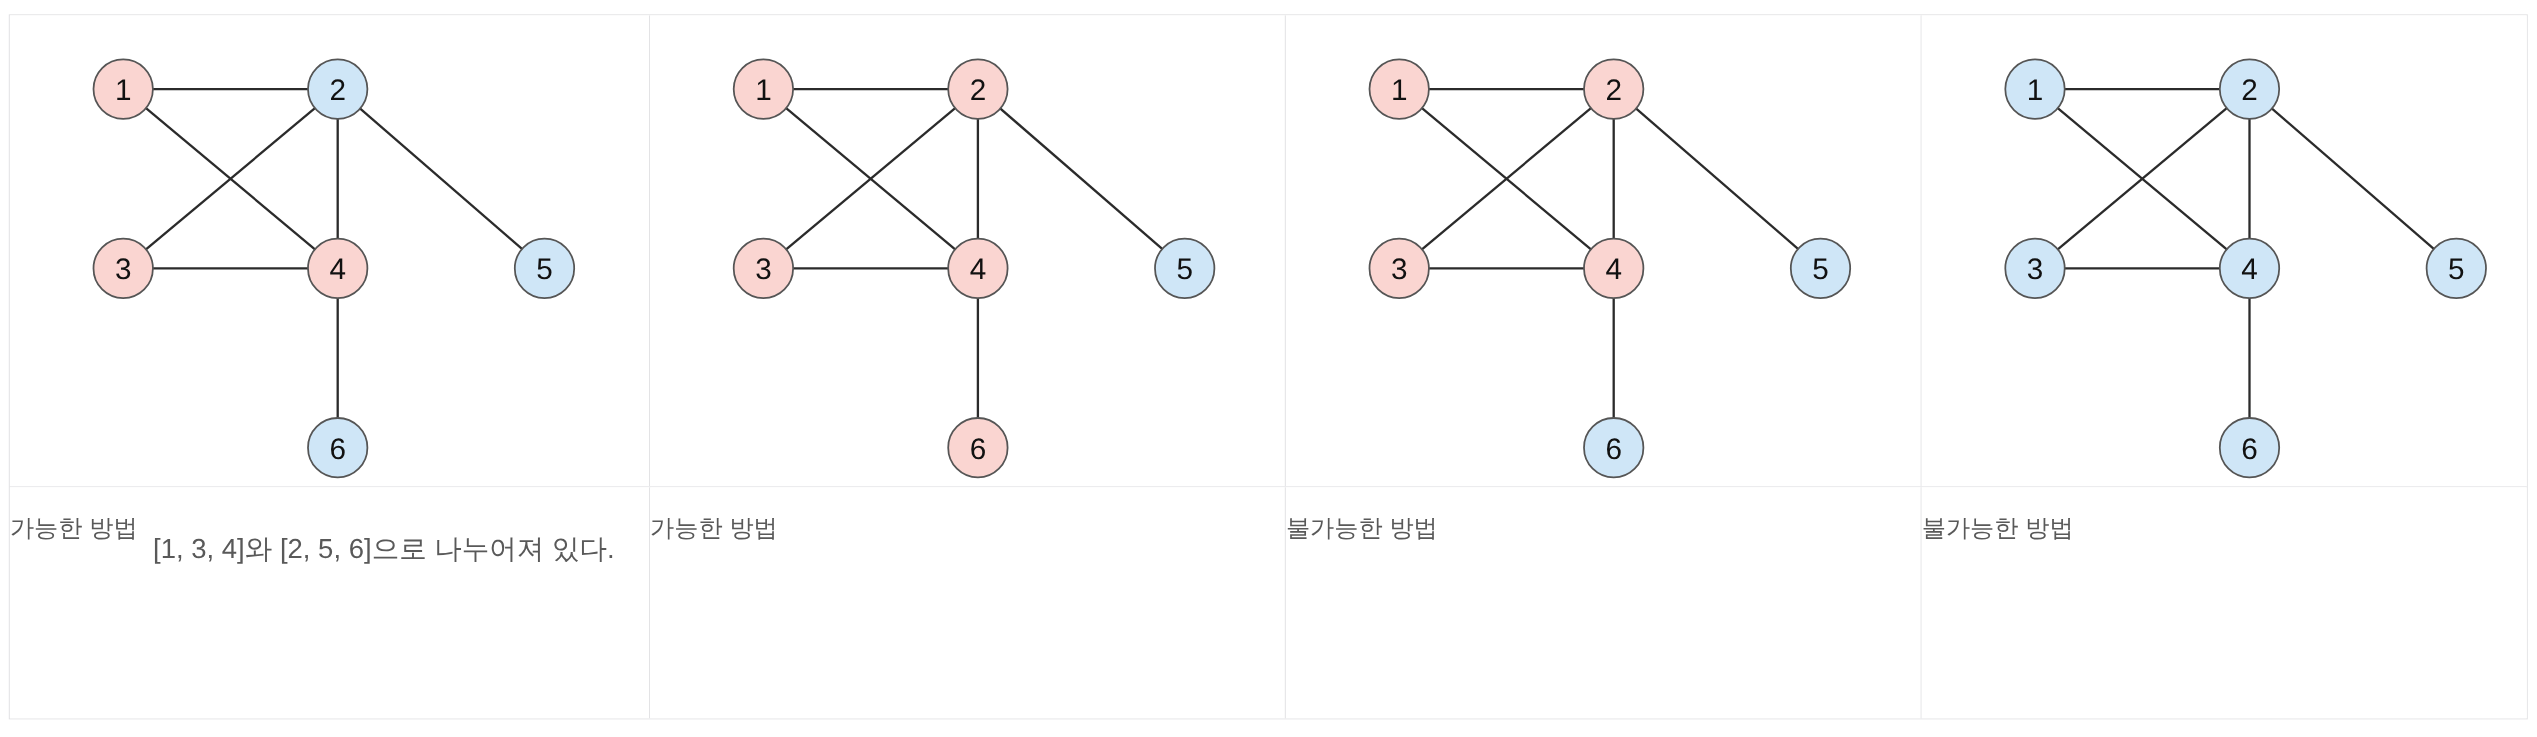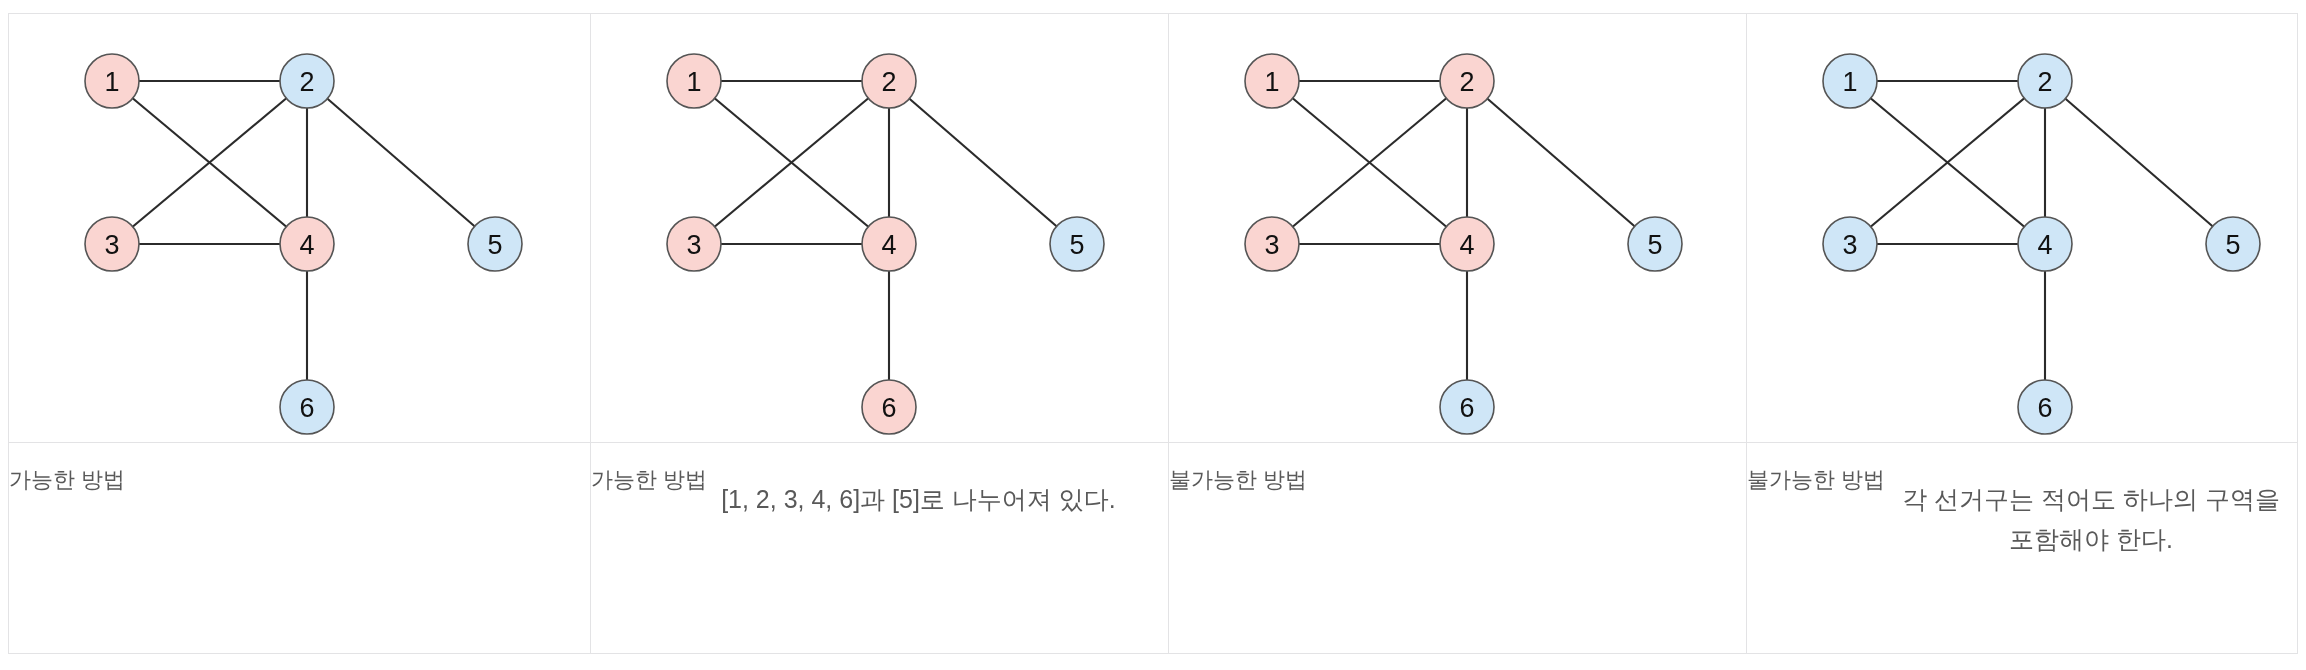--- a/index.html
+++ b/index.html
@@ -228,28 +228,27 @@
               <circle cx="298" cy="393" r="27" fill="#cfe6f7" class="node-circle" stroke="#555555"></circle>
               <text x="298" y="394" class="node-label">6</text>
             </g>
           </svg>
       </div>
     </div>
 
     <div class="row row-captions">
       <div class="cell cell-0 caption-cell">
         <div class="caption-title">가능한 방법</div>
+        <div class="caption-desc">[1, 3, 4]와 [2, 5, 6]으로 나누어져 있다.</div>
       </div>
       <div class="cell cell-1 caption-cell">
         <div class="caption-title">가능한 방법</div>
-        <div class="caption-desc">[1, 2, 3, 4, 6]과 [5]로 나누어져 있다.</div>
       </div>
       <div class="cell cell-2 caption-cell">
         <div class="caption-title">불가능한 방법</div>
       </div>
       <div class="cell cell-3 caption-cell">
         <div class="caption-title">불가능한 방법</div>
-        <div class="caption-desc">각 선거구는 적어도 하나의 구역을 포함해야 한다.</div>
       </div>
     </div>
 
   </div>
 </div>
 
 </body></html>

